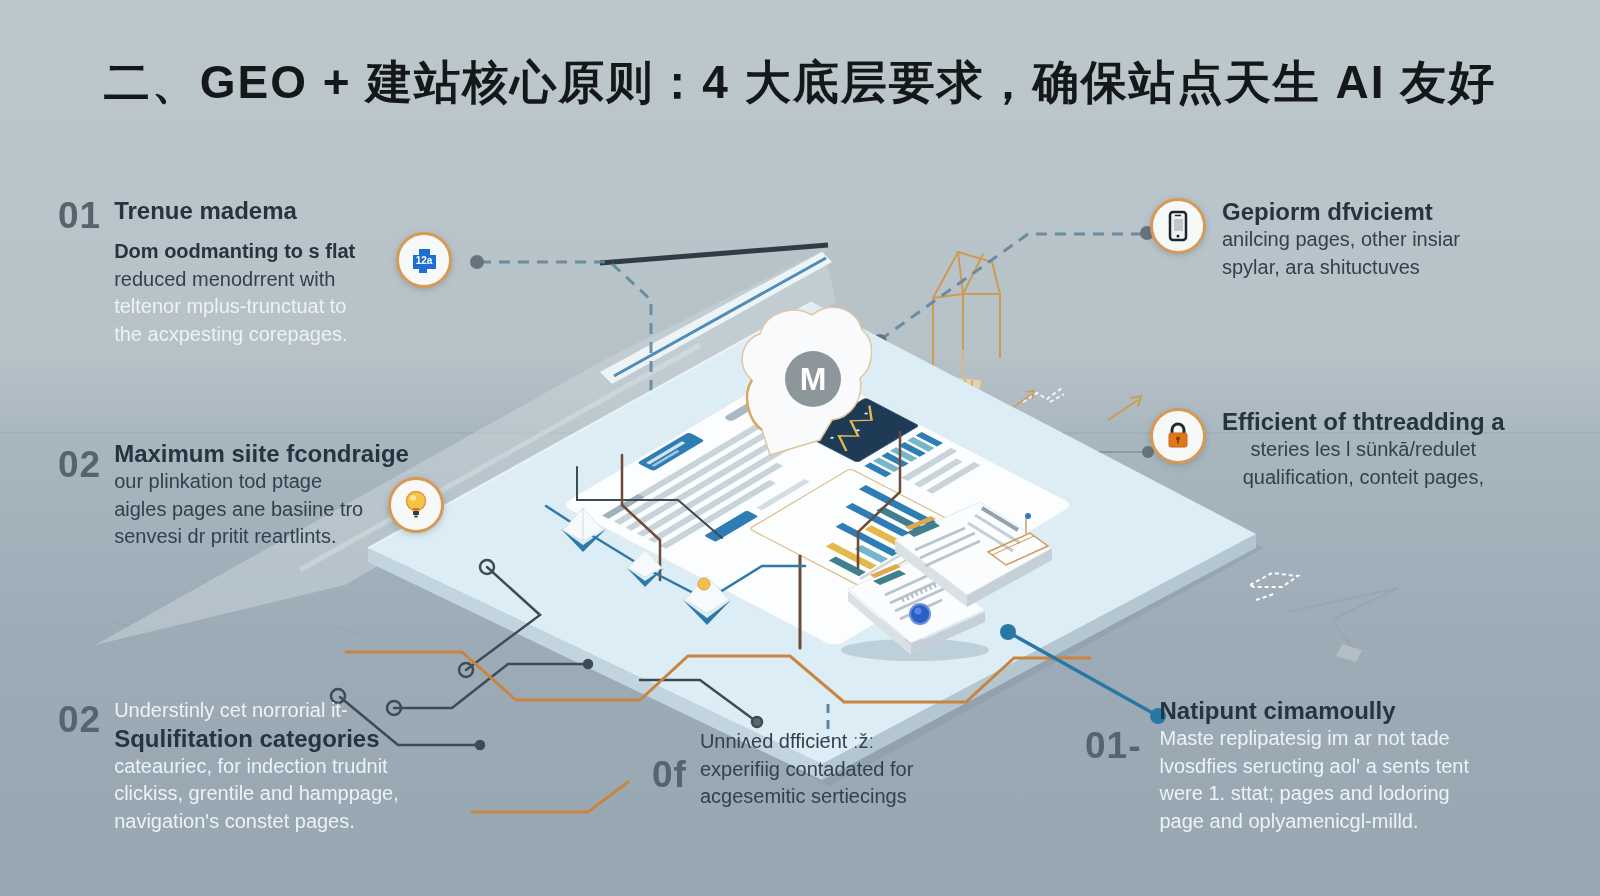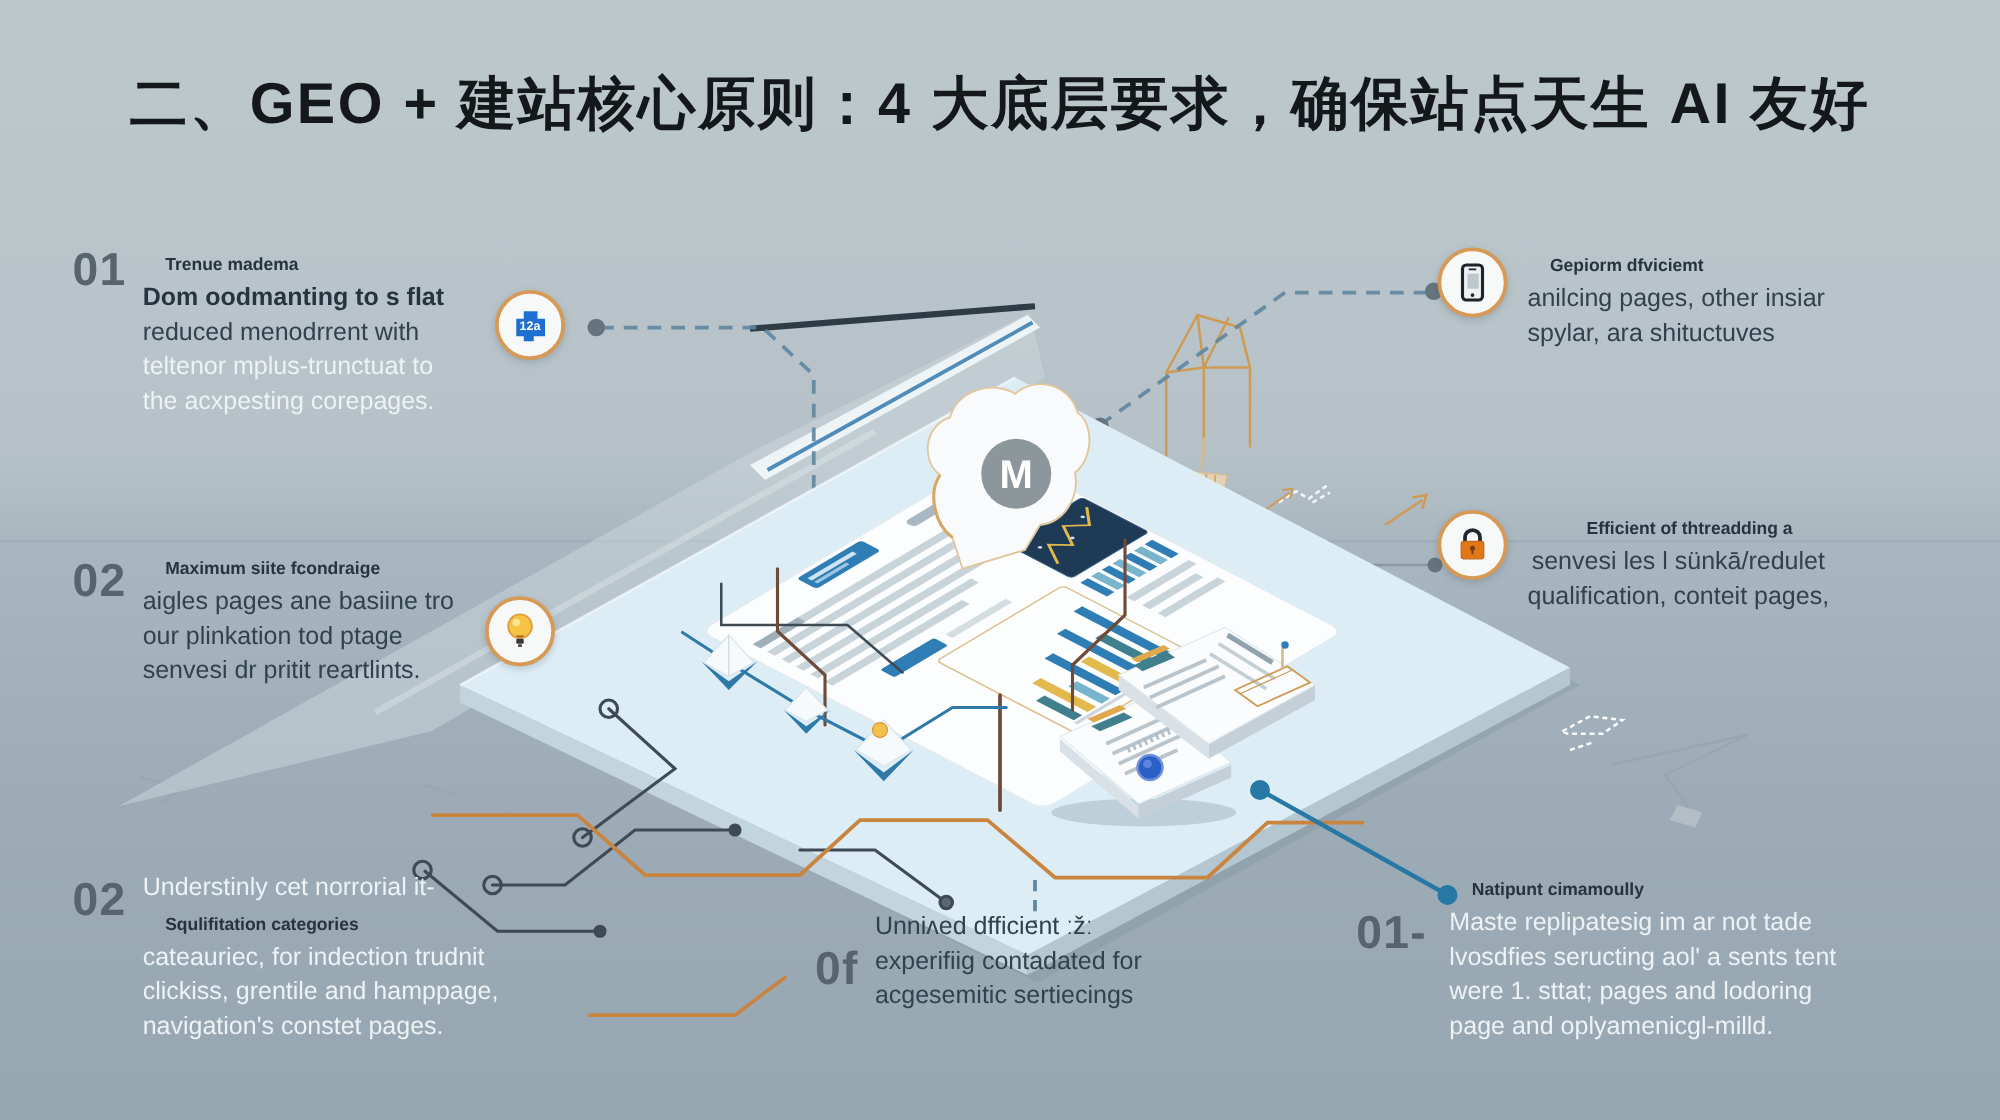--- a/index.html
+++ b/index.html
@@ -11,22 +11,22 @@
   .illu{position:absolute;left:0;top:0;}
   .title{
     position:absolute;left:0;right:0;top:52px;text-align:center;
     font-size:46px;font-weight:600;color:#14181b;letter-spacing:2px;margin:0;
     font-family:"Liberation Sans","DejaVu Sans",sans-serif;
   }
   .section{position:absolute;display:flex;align-items:flex-start;}
   .num{font-size:37px;font-weight:700;color:#57646d;line-height:1;letter-spacing:1px;}
   .lines{display:flex;flex-direction:column;}
   .line{font-size:20px;line-height:27.5px;white-space:nowrap;color:#31414d;}
-  .line.h{font-size:14px;font-weight:700;color:#26343f;line-height:28px;margin-left:18px;}
-  .line.bold{font-weight:700;color:#26343f;}
+  .line.h{font-size:24px;font-weight:700;color:#26343f;line-height:28px;}
+  .line.bold{font-weight:700;color:#26343f;margin-top:13px;}
   .line.light{color:#edf2f5;}
   .gap10{width:13px;flex:0 0 auto;}
   .icon-circle{
     width:56px;height:56px;border-radius:50%;background:#f7f9f9;
     border:3px solid #d69a56;box-sizing:border-box;
     display:flex;align-items:center;justify-content:center;
     box-shadow:0 2px 6px rgba(60,80,90,.25);flex:0 0 auto;
   }
   .abs{position:absolute;}
 </style>
@@ -259,22 +259,22 @@
       <div class="line light">teltenor mplus-trunctuat to</div>
       <div class="line light">the acxpesting corepages.</div>
     </div>
   </div>
 
   <div class="section" style="left:58px;top:440px;">
     <div class="num" style="margin-top:6px;">02</div>
     <div class="gap10"></div>
     <div class="lines">
       <div class="line h">Maximum siite fcondraige</div>
+      <div class="line">our plinkation tod ptage</div>
       <div class="line">aigles pages ane basiine tro</div>
-      <div class="line">our plinkation tod ptage</div>
       <div class="line">senvesi dr pritit reartlints.</div>
     </div>
   </div>
 
   <div class="section" style="left:58px;top:697px;">
     <div class="num" style="margin-top:4px;">02</div>
     <div class="gap10"></div>
     <div class="lines">
       <div class="line light">Understinly cet norrorial it-</div>
       <div class="line h">Squlifitation categories</div>
@@ -328,21 +328,21 @@
       <svg width="32" height="32" viewBox="0 0 32 32">
         <path d="M10,14 v-4 a6,6 0 0 1 12,0 v4" stroke="#22282e" stroke-width="3" fill="none"></path>
         <rect x="7" y="13" width="18" height="14" rx="2" fill="#e07818" stroke="#c9651f"></rect>
         <circle cx="16" cy="18.5" r="2" fill="#7a3c10"></circle>
         <rect x="15.2" y="19.5" width="1.6" height="4" fill="#7a3c10"></rect>
       </svg>
     </div>
     <div class="gap10" style="width:16px;"></div>
     <div class="lines">
       <div class="line h">Efficient of thtreadding a</div>
-      <div class="line">senvesi les l sünkā/redulet</div>
+      <div class="line">steries les l sünkā/redulet</div>
       <div class="line">qualification, conteit pages,</div>
     </div>
   </div>
 
   <div class="icon-circle abs" style="left:396px;top:232px;">
     <svg width="32" height="30" viewBox="0 0 32 30">
       <path d="M5,10 h6 v-6 h11 v6 h6 v14 h-9 v4 h-8 v-4 h-6 z" fill="#1f6fd1"></path>
       <text x="16" y="19" text-anchor="middle" font-family="Liberation Sans, sans-serif" font-size="10" font-weight="700" fill="#ffffff">12a</text>
     </svg>
   </div>

